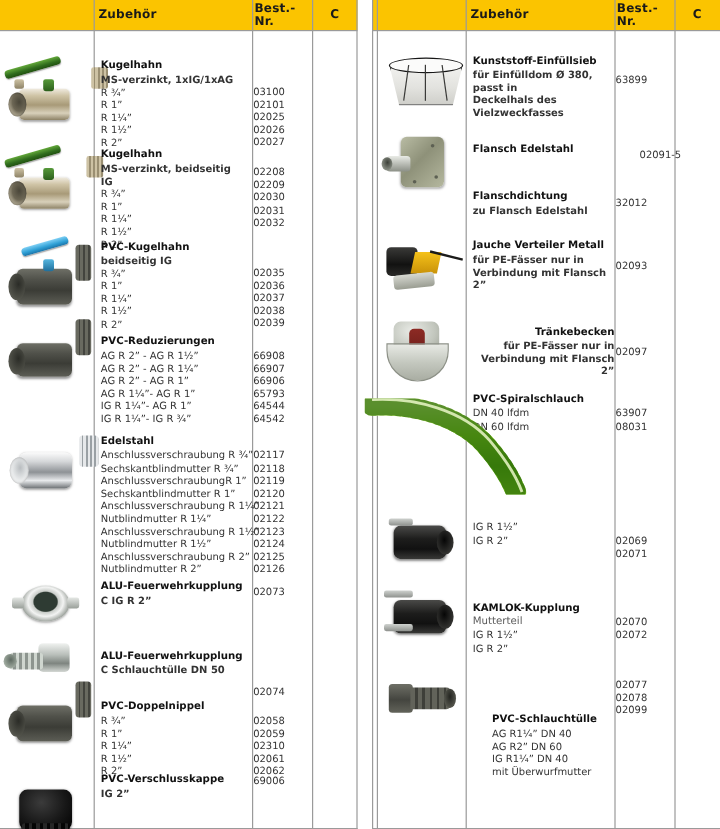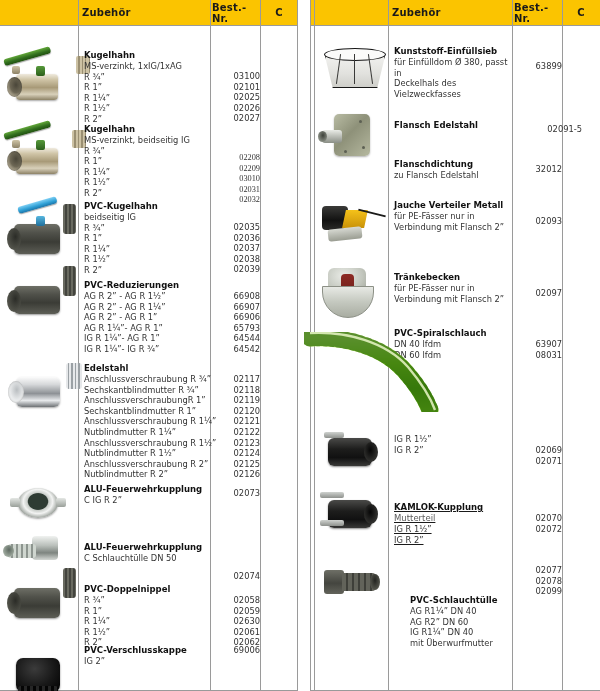--- a/index.html
+++ b/index.html
@@ -33,23 +33,23 @@
   .hdr .c-zub{left:78px;}
 
   
   .vline{position:absolute;background:#9a9a9a;width:1px;}
   .hline{position:absolute;background:#9a9a9a;height:1px;left:0;right:0;}
 
   
   .prod{position:absolute;}
   .p-title{font-size:8.5px;font-weight:bold;line-height:11px;color:#111;}
   .p-title .soft{font-weight:normal;color:#5a5a5a;}
-  .p-sub{font-size:8.3px;line-height:10.6px;color:#333;font-weight:normal;}
+  .p-sub{font-size:8.3px;line-height:10.6px;color:#333;font-weight:bold;}
   .p-line{font-size:8.3px;line-height:10.6px;color:#333;white-space:nowrap;}
-  .nrs{position:absolute;font-size:8.3px;line-height:10.6px;color:#333;text-align:right;}
+  .nrs{position:absolute;font-size:8.3px;line-height:10.6px;color:#333;text-align:left;}
 
   
   .ph{position:absolute;}
 
   
   .kh-body{
     position:absolute;left:16px;top:22px;width:42px;height:26px;border-radius:4px;
     background:linear-gradient(180deg,#efeade 0%,#cfc4a6 22%,#a89a78 52%,#d8d0ba 78%,#8d8266 100%);
     box-shadow:0 1px 2px rgba(0,0,0,.35);
   }
@@ -299,24 +299,24 @@
       </div>
       <div style="position:absolute;left:84px;top:6px;width:120px;">
         <div class="p-title">Kugelhahn</div>
         <div class="p-sub">MS-verzinkt, beidseitig IG</div>
         <div class="p-line">R ¾”</div>
         <div class="p-line">R 1”</div>
         <div class="p-line">R 1¼”</div>
         <div class="p-line">R 1½”</div>
         <div class="p-line">R 2”</div>
       </div>
-      <div class="nrs" style="left:211px;top:35px;width:49px;font-family:Liberation Serif, serif;">
+      <div class="nrs" style="left:211px;top:20px;width:49px;">
         <div>02208</div>
         <div>02209</div>
-        <div>03010</div>
+        <div>02030</div>
         <div>02031</div>
         <div>02032</div>
       </div>
     </div>
 
     <div class="prod" style="left:0;top:196px;width:298px;">
       <div class="ph" style="left:0;top:8px;width:78px;height:64px;">
         <div class="pvc-body"></div>
           <div class="pvc-ring"></div>
         <div class="kh-lever blue" style="left:18px;top:2px;width:40px;"></div>
@@ -434,21 +434,21 @@
         <div class="p-title">PVC-Doppelnippel</div>
         <div class="p-line">R ¾”</div>
         <div class="p-line">R 1”</div>
         <div class="p-line">R 1¼”</div>
         <div class="p-line">R 1½”</div>
         <div class="p-line">R 2”</div>
       </div>
       <div class="nrs" style="left:211px;top:17px;width:49px;">
         <div>02058</div>
         <div>02059</div>
-        <div>02630</div>
+        <div>02310</div>
         <div>02061</div>
         <div>02062</div>
       </div>
     </div>
 
     <div class="prod" style="left:0;top:640px;width:298px;">
       <div class="ph" style="left:0;top:2px;width:78px;height:50px;">
         <div class="cap"></div>
       </div>
       <div style="position:absolute;left:84px;top:5px;width:125px;">
@@ -539,21 +539,21 @@
         <div>02093</div>
       </div>
     </div>
 
     <div class="prod" style="left:0;top:258px;width:290px;">
       <div class="ph" style="left:4px;top:4px;width:74px;height:62px;">
         <div class="tb-back"></div>
           <div class="tb-tongue"></div>
           <div class="tb-bowl"></div>
       </div>
-      <div style="position:absolute;left:84px;top:14px;width:118px;">
+      <div style="position:absolute;left:84px;top:14px;width:118px;text-align:right;">
         <div class="p-title">Tränkebecken</div>
         <div class="p-sub" style="white-space:pre-line;">für PE-Fässer nur in
 Verbindung mit Flansch 2”</div>
       </div>
       <div class="nrs" style="left:203px;top:30px;width:49px;">
         <div>02097</div>
       </div>
     </div>
 
     <div class="prod" style="left:0;top:322px;width:290px;">
@@ -597,21 +597,21 @@
         <div>02071</div>
       </div>
     </div>
 
     <div class="prod" style="left:0;top:482px;width:290px;">
       <div class="ph" style="left:4px;top:2px;width:74px;height:58px;">
         <div class="km-body"></div>
         <div class="km-cam" style="left:6px;top:8px;width:24px;"></div>
         <div class="km-cam b" style="left:6px;top:36px;width:24px;"></div>
       </div>
-      <div style="position:absolute;left:84px;top:20px;width:118px;text-decoration:underline;">
+      <div style="position:absolute;left:84px;top:20px;width:118px;">
         <div class="p-title"><span>KAMLOK-Kupplung</span> <span class="soft">Mutterteil</span></div>
         <div class="p-line">IG R 1½”</div>
         <div class="p-line">IG R 2”</div>
       </div>
       <div class="nrs" style="left:203px;top:31px;width:49px;">
         <div>02070</div>
         <div>02072</div>
       </div>
     </div>
 

